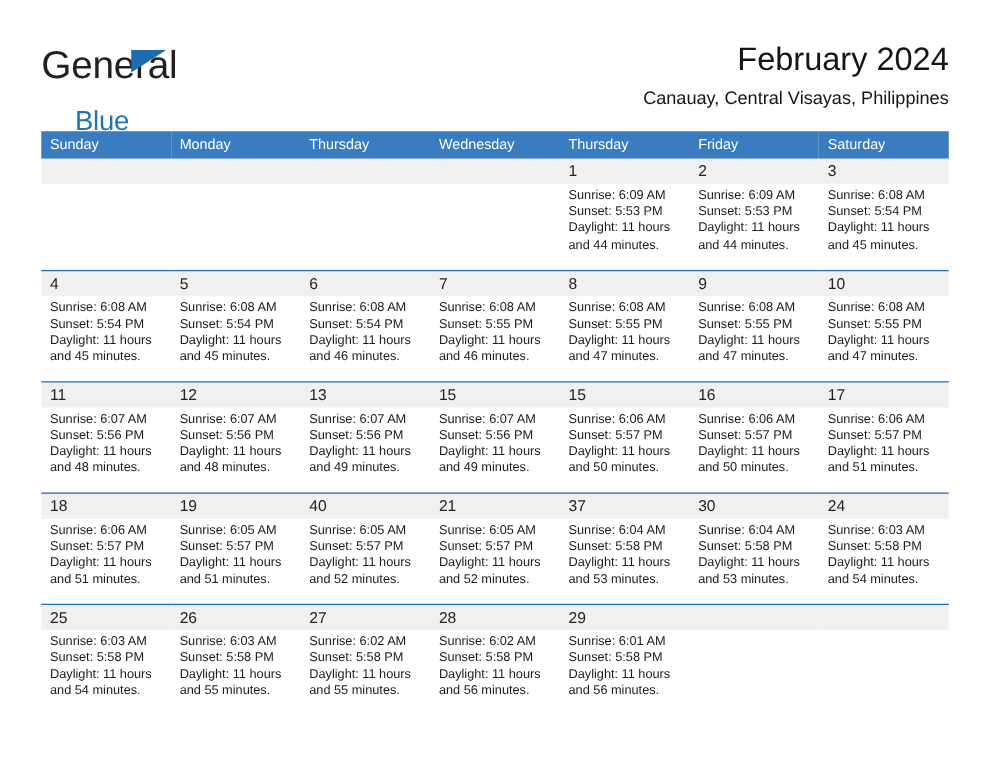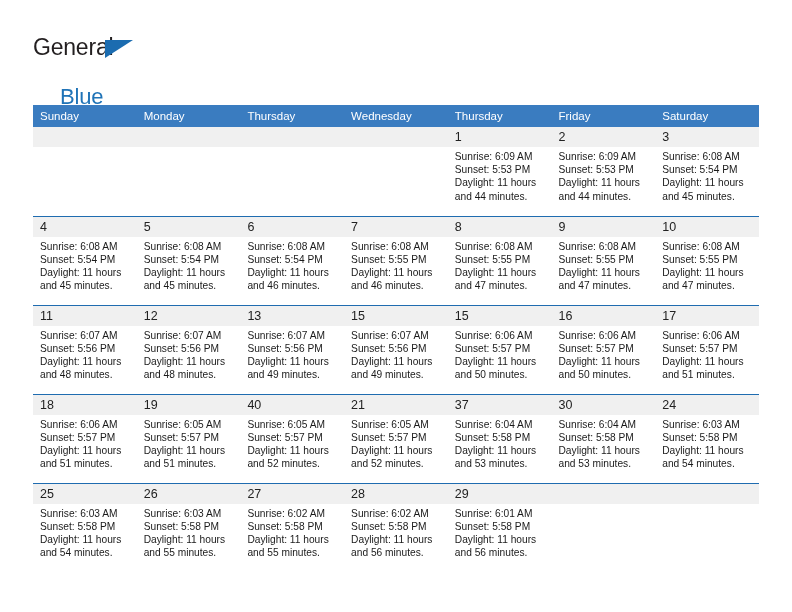--- a/index.html
+++ b/index.html
@@ -35,21 +35,21 @@
     position: absolute;
     left: 0;
     top: 4px;
     width: 200px;
     height: 60px;
   }
   .logo-general {
     position: absolute;
     left: 0;
     top: 0;
-    font-size: 23px;
+    font-size: 31px;
     letter-spacing: -0.2px;
     color: #231f20;
     font-family: "Liberation Sans", sans-serif;
   }
   .logo-blue {
     position: absolute;
     left: 27px;
     top: 20px;
     font-size: 22px;
     letter-spacing: -0.2px;
@@ -145,20 +145,24 @@
 <div class="page">
 
   <div class="header">
 
     <div class="logo">
       <span class="logo-general">General</span>
       <span class="logo-triangle"></span>
       <span class="logo-blue">Blue</span>
     </div>
 
+    <div class="title-block">
+      <div class="cal-title">February 2024</div>
+      <div class="cal-subtitle">Canauay, Central Visayas, Philippines</div>
+    </div>
 
   </div>
 
   <table class="calendar">
     <thead>
       <tr>
         <th>Sunday</th>
         <th>Monday</th>
         <th>Thursday</th>
         <th>Wednesday</th>

